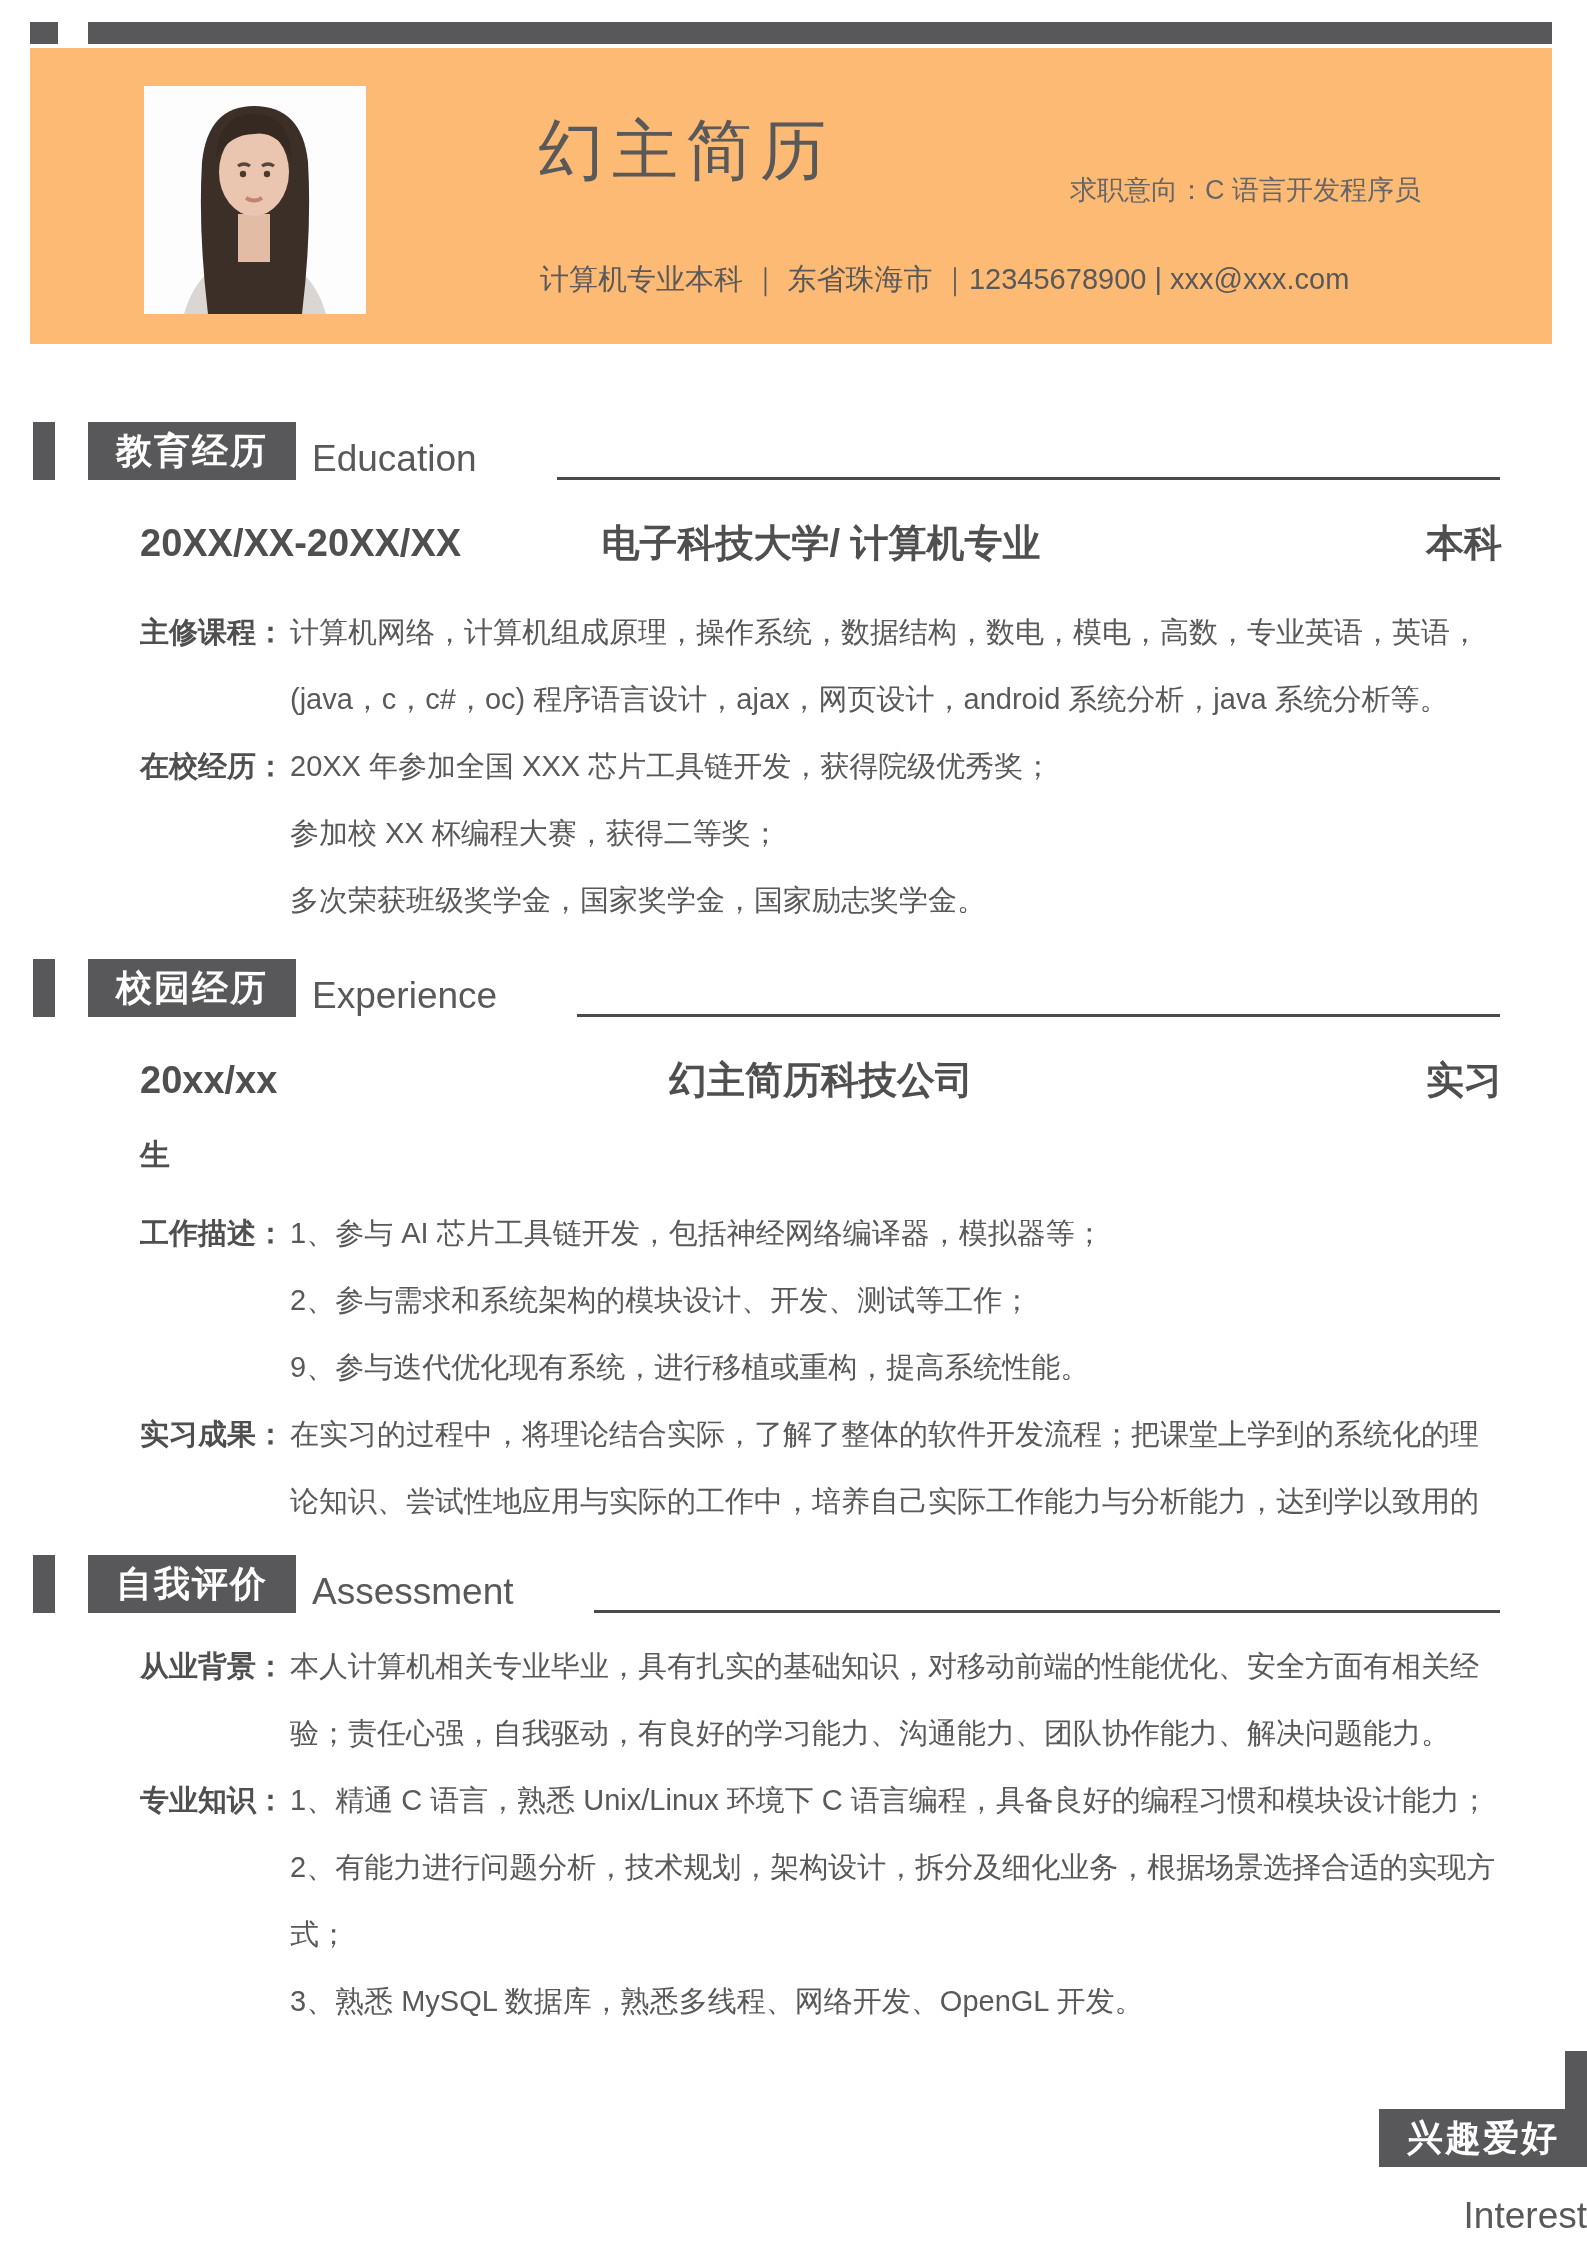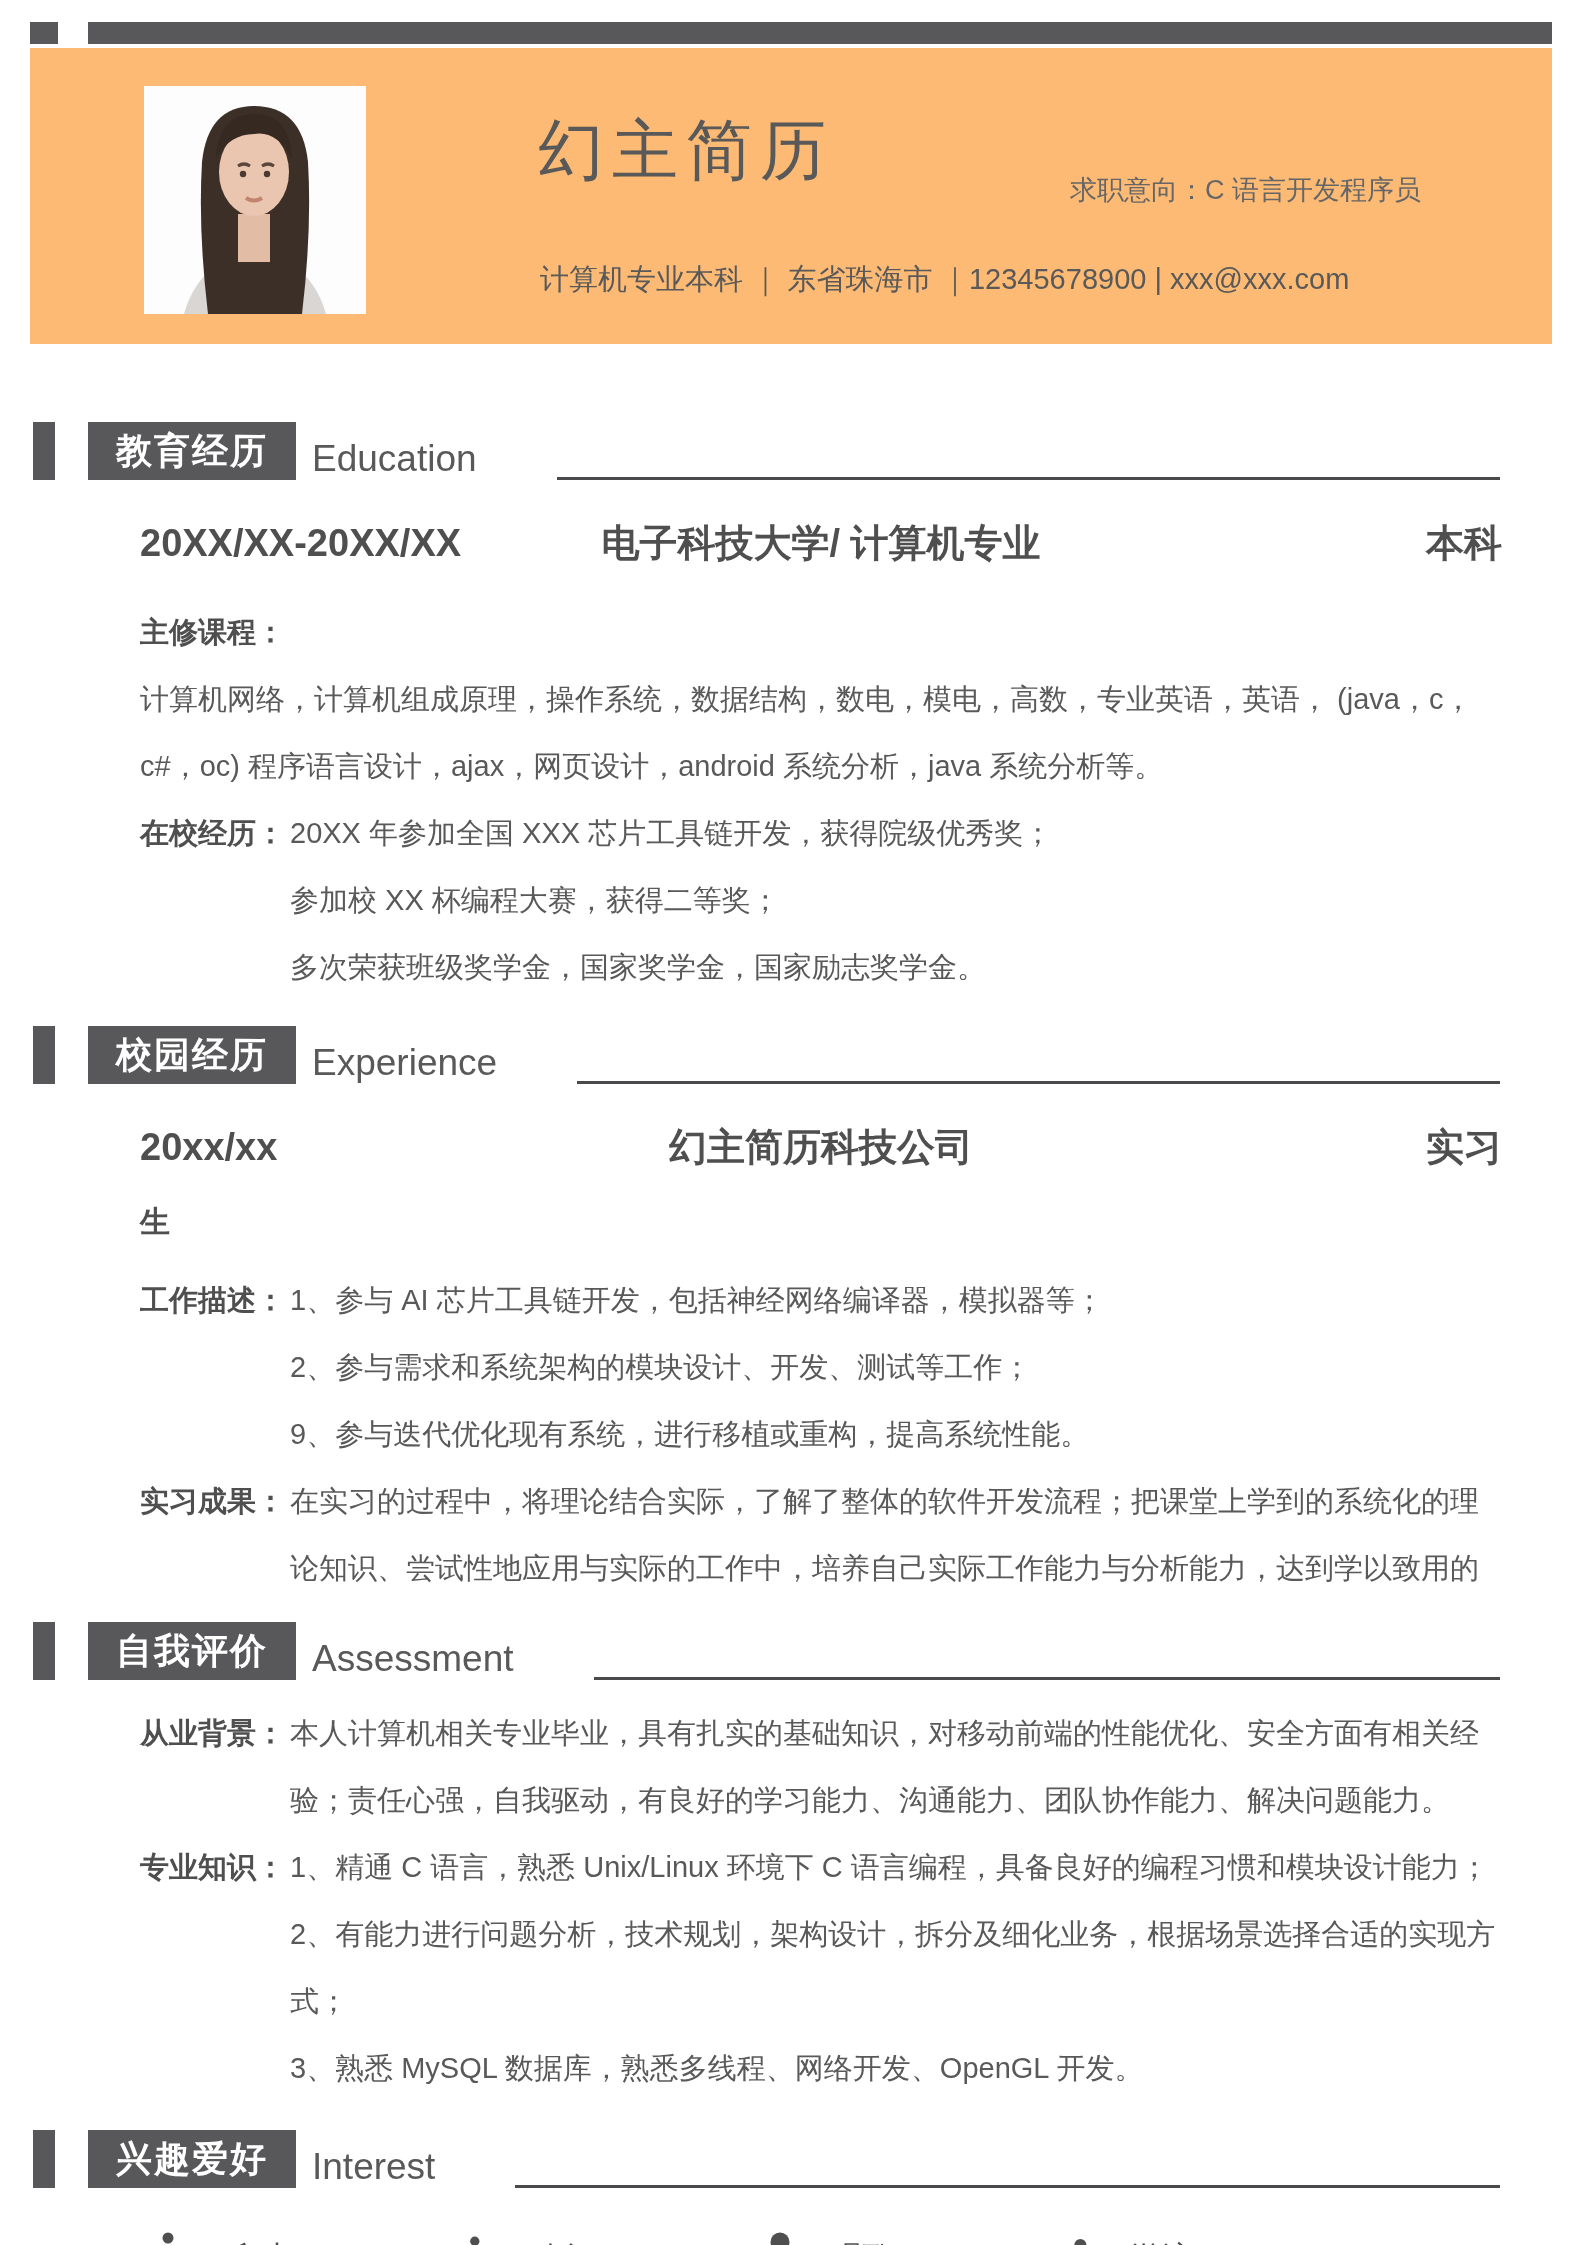--- a/index.html
+++ b/index.html
@@ -25,34 +25,34 @@
   
   .section { display:flex; align-items:flex-end; }
   .sec-bar { width:22px; height:58px; background:#58585a; margin-left:33px; flex-shrink:0; }
   .sec-box { margin-left:33px; height:58px; line-height:58px; padding:0 28px; background:#58585a;
              color:#ffffff; font-size:36px; font-weight:bold; letter-spacing:2px; white-space:nowrap; }
   .sec-en { margin-left:16px; font-size:37px; color:#595959; font-weight:normal; white-space:nowrap;margin-top:28px; }
   .sec-line { flex:1; height:3px; background:#4a4a4c; margin:0 87px 0 80px; }
   .sec-edu { margin-top:66px; }
   .sec-exp { margin-top:13px; }
   .sec-ass { margin-top:8px; }
-  .sec-int { margin-top:16px; }
+  .sec-int { margin-top:16px;flex-direction:column; }
 
   
   .head-row { margin:42px 85px 0 140px; display:grid; grid-template-columns:1fr auto 1fr;
               font-weight:bold; font-size:38px; color:#4f4f4f; line-height:42px; }
   .head-row .c { text-align:center; }
   .head-row .r { text-align:right; }
   .wrap-row { margin:20px 85px 0 140px; font-weight:bold; font-size:30px; color:#4f4f4f; line-height:67px; }
 
   
   .row { display:flex; margin:0 85px 0 140px; font-size:29px; line-height:67px; }
   .row-label { width:150px; flex-shrink:0; font-weight:bold; color:#4f4f4f; }
   .row-body { flex:1; }
-  .mt-courses { margin-top:35px;flex-direction:column; }
+  .mt-courses { margin-top:35px; }
   .mt-desc { margin-top:12px; }
   .mt-bg { margin-top:20px; }
 
   
   .interests { display:flex; margin:40px 0 0 145px; }
   .interest-item { width:300px; display:flex; align-items:center; height:60px;gap:16px; }
   .interest-icon { width:54px; height:56px; margin-right:16px; display:flex; align-items:center; justify-content:center; flex-shrink:0; }
   .interest-icon svg { display:block; }
   .interest-icon svg .fl { fill:#4f4f4f; }
   .interest-icon svg .st { fill:none; stroke:#4f4f4f; }

